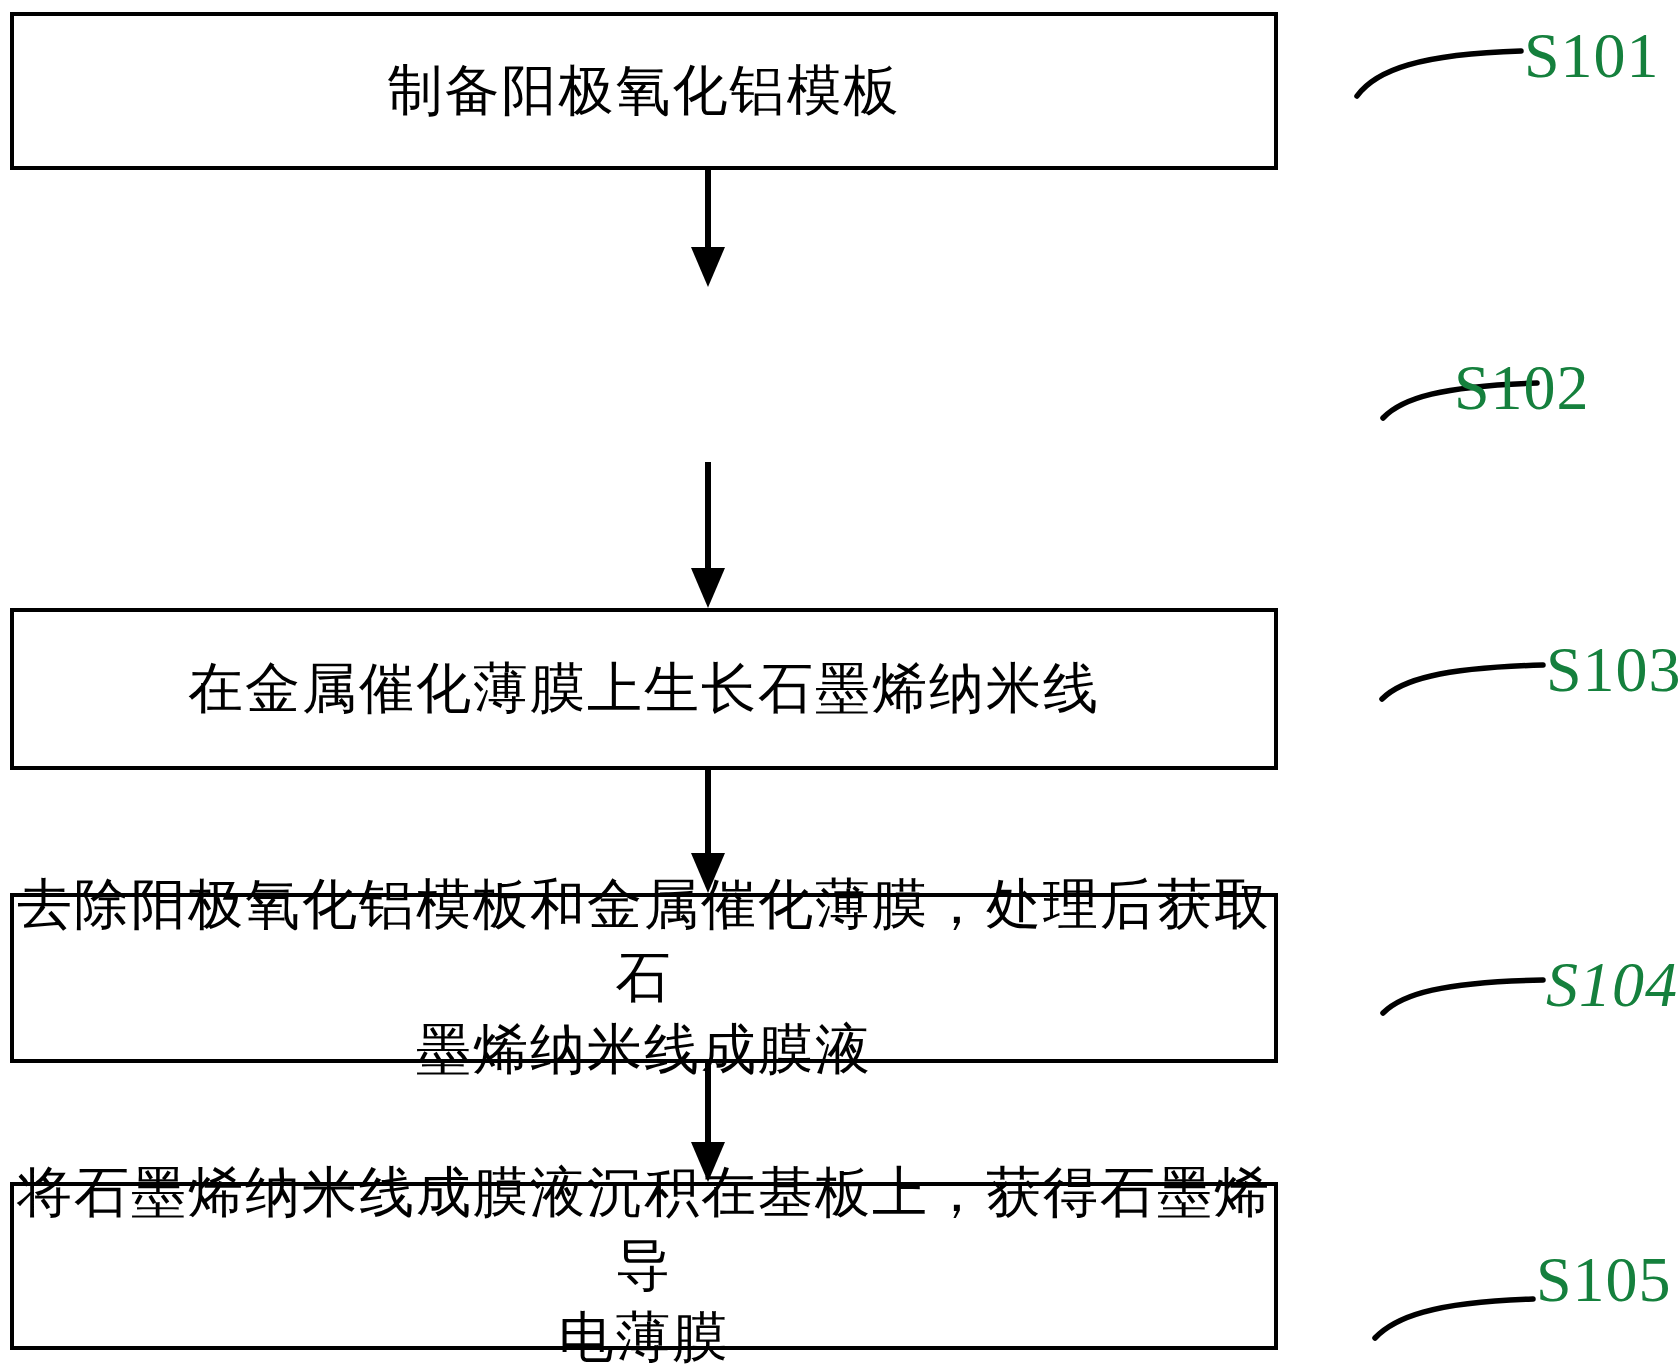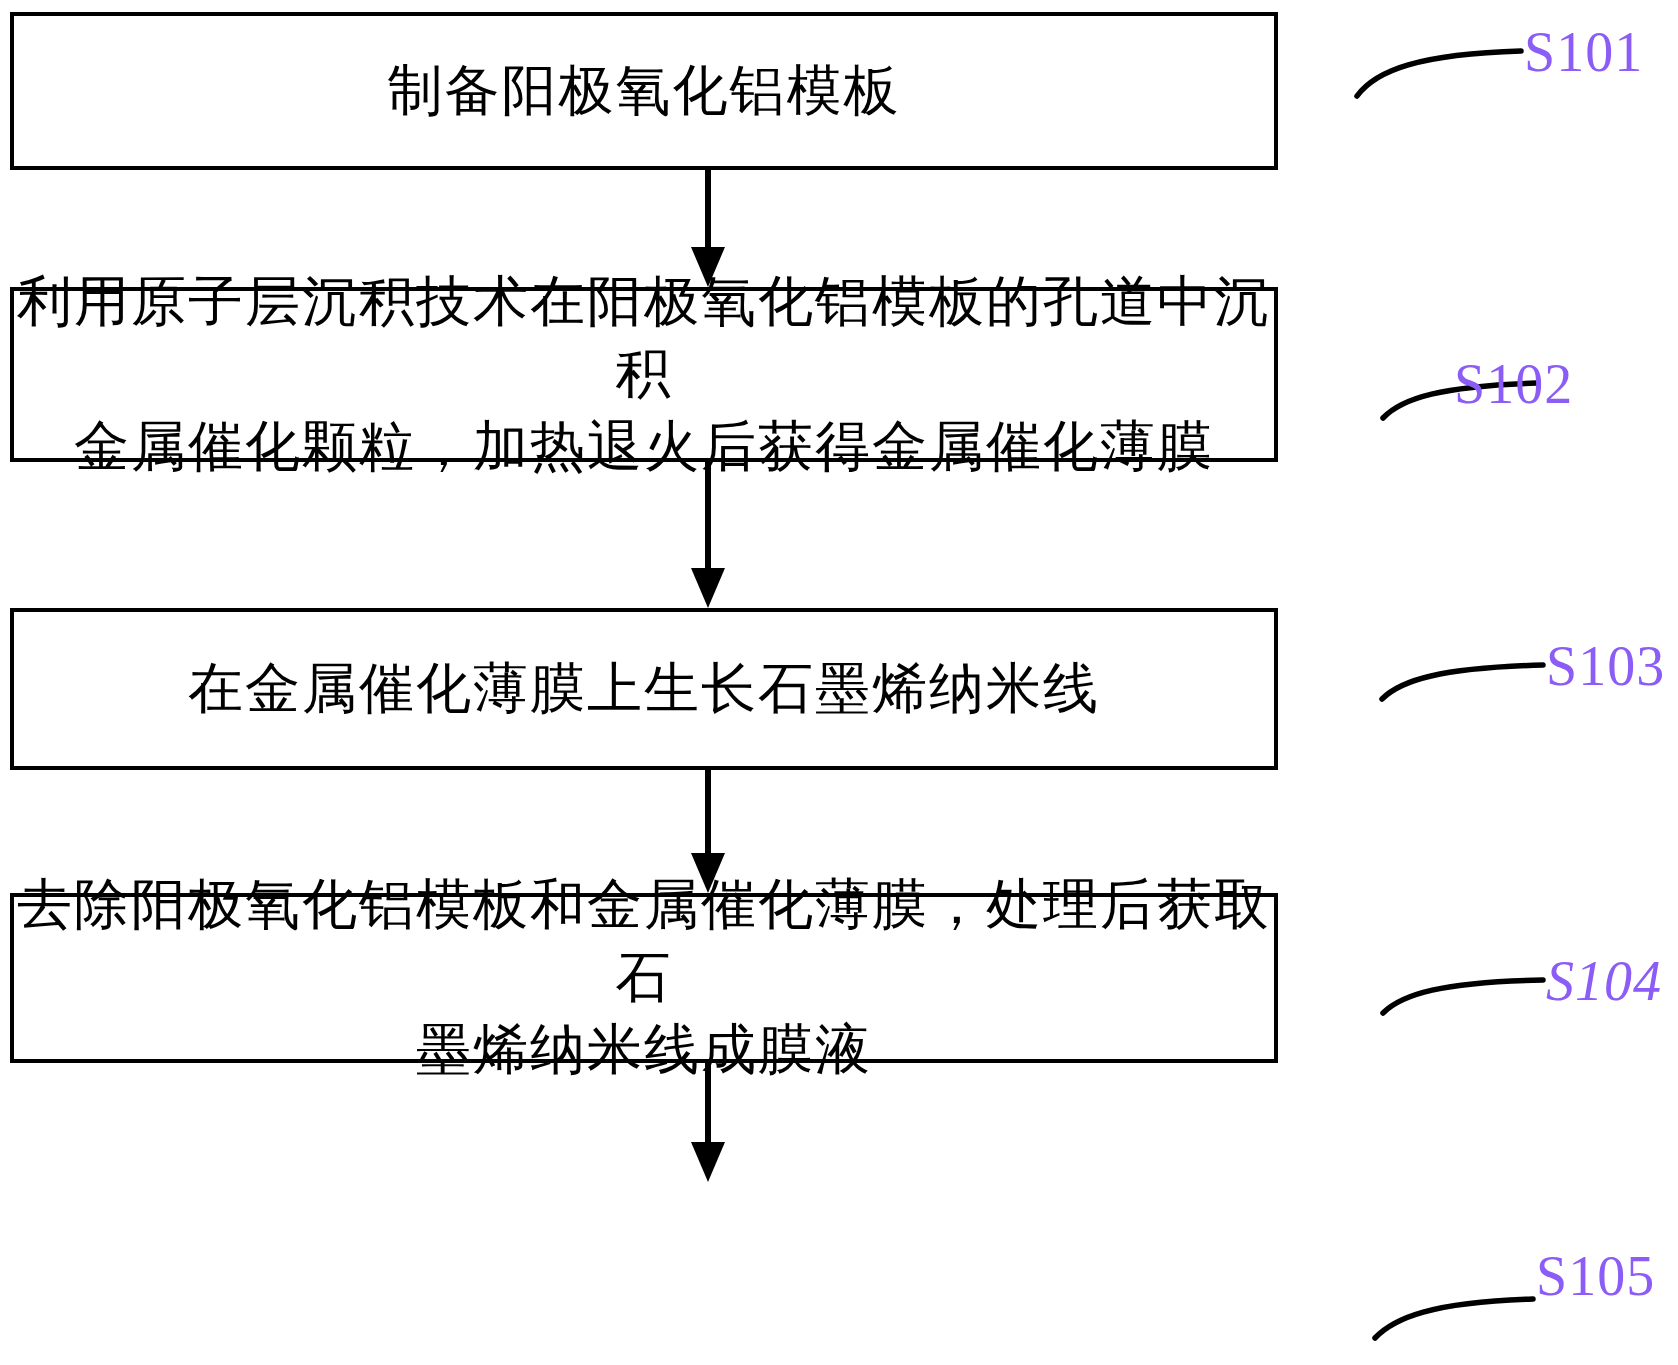--- a/index.html
+++ b/index.html
@@ -38,22 +38,22 @@
     width: 100%;
     text-align: center;
     white-space: pre-line;
     font-size: 55px;
     line-height: 1.32;
     letter-spacing: 2px;
     color: #000000;
   }
   .step-id {
     position: absolute;
-    font-size: 56px;
-    color: #8b5cf6;
+    font-size: 64px;
+    color: #15803d;
     letter-spacing: 1px;
     line-height: 1;
   }
 </style>
 </head>
 <body>
 
 <div class="canvas">
 
   <svg class="overlay" viewBox="0 0 1678 1365" xmlns="http://www.w3.org/2000/svg">
@@ -79,34 +79,34 @@
     <path d="M 1383 418 C 1402 398 1442 386 1537 383" fill="none" stroke="#000000" stroke-width="5.5" stroke-linecap="round"></path>
     <path d="M 1382 699 C 1401 680 1440 668 1543 665" fill="none" stroke="#000000" stroke-width="5.5" stroke-linecap="round"></path>
     <path d="M 1383 1013 C 1402 994 1442 982 1543 980" fill="none" stroke="#000000" stroke-width="5.5" stroke-linecap="round"></path>
     <path d="M 1375 1338 C 1394 1318 1432 1302 1533 1299" fill="none" stroke="#000000" stroke-width="5.5" stroke-linecap="round"></path>
   </svg>
 
   <div class="node" style="top:12px; height:158px;">
     <div class="node-text">制备阳极氧化铝模板</div>
   </div>
 
-  <div class="node" style="top:287px; height:175px;">
-    <div class="node-text">利用原子层沉积技术在阳极氧化铝模板的孔道中沉积
-金属催化颗粒，加热退火后获得金属催化薄膜</div>
-  </div>
 
   <div class="node" style="top:608px; height:162px;align-items:center;">
     <div class="node-text">在金属催化薄膜上生长石墨烯纳米线</div>
   </div>
 
   <div class="node" style="top:893px; height:170px;">
     <div class="node-text">去除阳极氧化铝模板和金属催化薄膜，处理后获取石
 墨烯纳米线成膜液</div>
   </div>
 
+  <div class="node" style="top:1182px; height:168px;">
+    <div class="node-text">将石墨烯纳米线成膜液沉积在基板上，获得石墨烯导
+电薄膜</div>
+  </div>
 
   <div class="step-id" style="left:1524px; top:24px;">S101</div>
   <div class="step-id" style="left:1454px; top:356px;">S102</div>
   <div class="step-id" style="left:1546px; top:638px;">S103</div>
   <div class="step-id" style="left:1546px; top:953px;font-style:italic;">S104</div>
   <div class="step-id" style="left:1536px; top:1248px;">S105</div>
 
 </div>
 
 </body></html>

